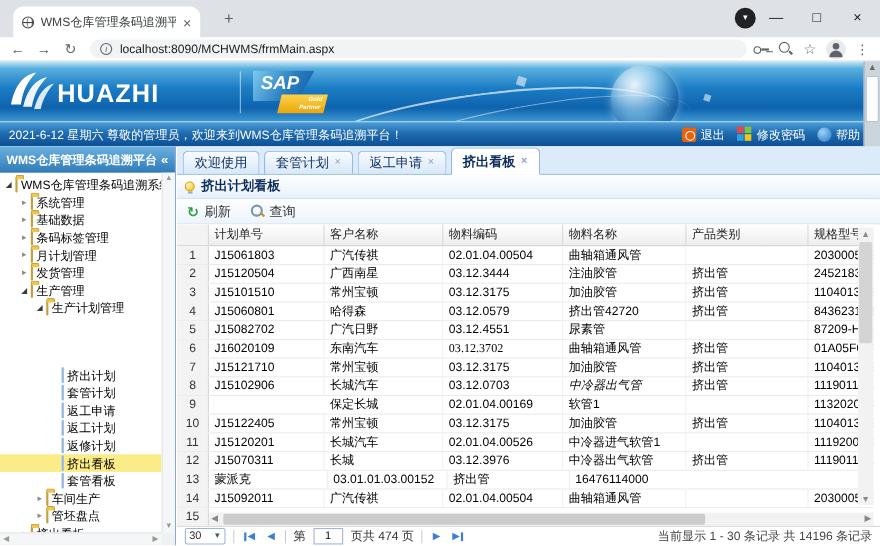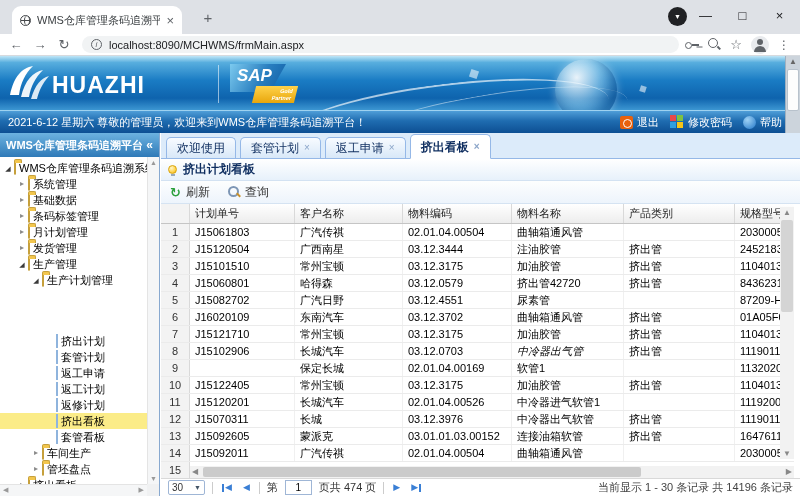--- a/index.html
+++ b/index.html
@@ -478,21 +478,21 @@
         <div class="cell" style="width: 108px;">广汽日野</div>
         <div class="cell" style="width: 109px;">03.12.4551</div>
         <div class="cell" style="width: 112px;">尿素管</div>
         <div class="cell" style="width: 111px;"></div>
         <div class="cell last">87209-H56A</div>
       </div>
       <div class="grow">
         <div class="cell rownum" style="width: 29px;">6</div>
         <div class="cell" style="width: 105px;">J16020109</div>
         <div class="cell" style="width: 108px;">东南汽车</div>
-        <div class="cell" style="width: 109px;">03.12.3702</div>
+        <div class="cell" style="width: 109px; font-family: Liberation Serif, serif;">03.12.3702</div>
         <div class="cell" style="width: 112px;">曲轴箱通风管</div>
         <div class="cell" style="width: 111px;">挤出管</div>
         <div class="cell last">01A05F004</div>
       </div>
       <div class="grow">
         <div class="cell rownum" style="width: 29px;">7</div>
         <div class="cell" style="width: 105px;">J15121710</div>
         <div class="cell" style="width: 108px;">常州宝顿</div>
         <div class="cell" style="width: 109px;">03.12.3175</div>
         <div class="cell" style="width: 112px;">加油胶管</div>
@@ -539,24 +539,22 @@
         <div class="cell rownum" style="width: 29px;">12</div>
         <div class="cell" style="width: 105px;">J15070311</div>
         <div class="cell" style="width: 108px;">长城</div>
         <div class="cell" style="width: 109px;">03.12.3976</div>
         <div class="cell" style="width: 112px;">中冷器出气软管</div>
         <div class="cell" style="width: 111px;">挤出管</div>
         <div class="cell last">1119011XKZ</div>
       </div>
       <div class="grow">
         <div class="cell rownum" style="width: 29px;">13</div>
-        <div class="cell" style="width: 105px;">J15092605</div>
         <div class="cell" style="width: 108px;">蒙派克</div>
         <div class="cell" style="width: 109px;">03.01.01.03.00152</div>
-        <div class="cell" style="width: 112px;">连接油箱软管</div>
         <div class="cell" style="width: 111px;">挤出管</div>
         <div class="cell last">16476114000</div>
       </div>
       <div class="grow">
         <div class="cell rownum" style="width: 29px;">14</div>
         <div class="cell" style="width: 105px;">J15092011</div>
         <div class="cell" style="width: 108px;">广汽传祺</div>
         <div class="cell" style="width: 109px;">02.01.04.00504</div>
         <div class="cell" style="width: 112px;">曲轴箱通风管</div>
         <div class="cell" style="width: 111px;"></div>

